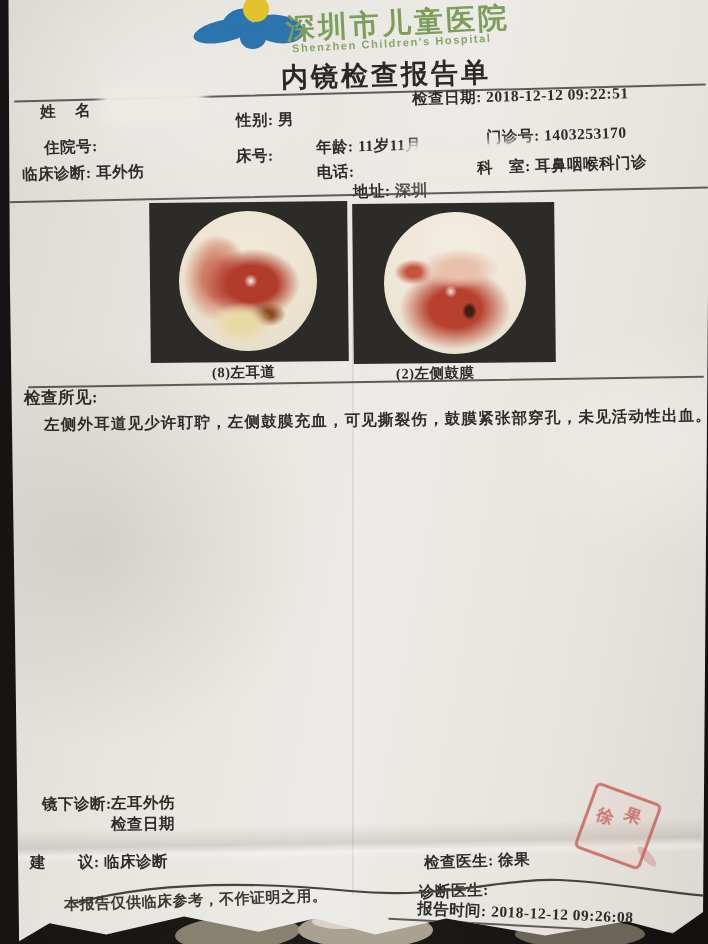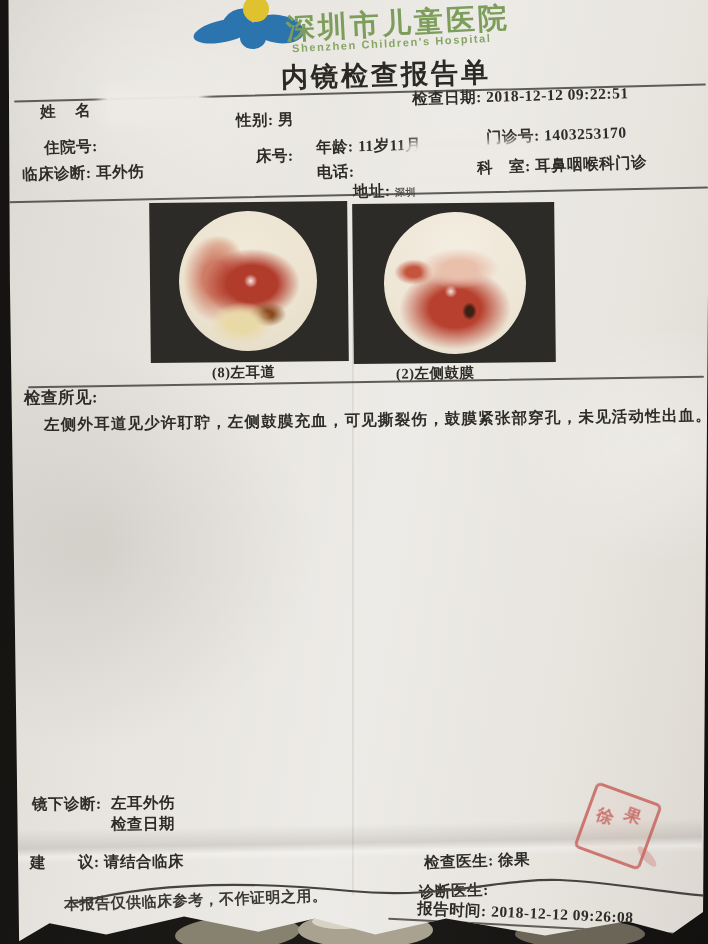--- a/index.html
+++ b/index.html
@@ -43,30 +43,30 @@
     transform:rotate(-3deg);font-family:"Liberation Sans","DejaVu Sans",sans-serif;position:absolute;white-space:nowrap;}
   .title{left:281px;top:57px;font-size:27px;font-weight:700;letter-spacing:3px;color:#2b2926;transform:rotate(-1.5deg);}
   .examdate{left:412px;top:86px;transform:rotate(-1.5deg);}
   .hl1{left:14px;top:92px;width:692px;transform:rotate(-1.4deg);}
   
   .f-name{left:40px;top:101px;transform:rotate(-2deg);letter-spacing:2px;}
   .blur-name{left:107px;top:90px;width:92px;height:30px;background:rgba(236,233,228,.97);border-radius:4px;
     box-shadow:0 0 10px 7px rgba(236,233,228,.95);}
   .f-gender{left:236px;top:110px;transform:rotate(-1deg);}
   .f-inpat{left:44px;top:137px;transform:rotate(-2deg);}
-  .f-bed{left:256px;top:146px;transform:rotate(-1deg);}
+  .f-bed{left:236px;top:146px;transform:rotate(-1deg);}
   .f-age{left:316px;top:136px;transform:rotate(-1.5deg);}
   .f-outpat{left:486px;top:125px;transform:rotate(-2deg);}
   .f-clin{left:22px;top:163px;transform:rotate(-1.5deg);}
   .f-phone{left:317px;top:162px;transform:rotate(-1.5deg);}
   .blur-phone{left:410px;top:148px;width:122px;height:28px;background:rgba(236,233,228,.97);border-radius:4px;
     box-shadow:0 0 10px 7px rgba(236,233,228,.95);}
   .f-dept{left:477px;top:155px;transform:rotate(-2deg);}
   .f-addr{left:353px;top:181px;transform:rotate(-1deg);}
-  .f-addr .val{font-size:10px;color:#55524b;}
+  .f-addr .val{font-size:16px;color:#55524b;}
   .hl2{left:0;top:194px;width:708px;transform:rotate(-1.2deg);}
   
   .imgbox{position:absolute;background:#2c2b27;transform:rotate(-.6deg);}
   .box1{left:150px;top:202px;width:198px;height:160px;}
   .box2{left:353px;top:203px;width:202px;height:160px;}
   .scope{position:absolute;border-radius:50%;}
   .scope1{left:29px;top:9px;width:138px;height:140px;
     background:
       radial-gradient(circle 9px at 52% 50%, rgba(255,255,255,.9), rgba(255,255,255,0) 75%),
       radial-gradient(ellipse 42px 28px at 45% 80%, #e9d9a6 32%, rgba(233,217,166,0) 75%),
@@ -83,21 +83,21 @@
       radial-gradient(ellipse 68px 50px at 50% 68%, #b8402e 38%, rgba(184,64,46,0) 82%),
       radial-gradient(ellipse 26px 17px at 21% 42%, #c4543c 30%, rgba(196,84,60,0) 75%),
       radial-gradient(circle at 52% 24%, #f3ede1 0%, #eee6d6 60%, #e7decb 100%);}
   .cap1{left:212px;top:363px;font-size:14.5px;transform:rotate(-.8deg);}
   .cap2{left:396px;top:364px;font-size:14.5px;transform:rotate(-.8deg);}
   .hl3{left:28px;top:381px;width:676px;transform:rotate(-.9deg);}
   
   .find-label{left:24px;top:387px;font-size:16.5px;font-weight:700;transform:rotate(-.8deg);}
   .find-text{left:44px;top:410px;font-size:15.5px;letter-spacing:1.2px;transform:rotate(-.8deg);}
   
-  .diag-label{left:32px;top:794px;transform:rotate(-.5deg);font-family:Liberation Serif, serif;}
+  .diag-label{left:42px;top:794px;transform:rotate(-.5deg);font-family:Liberation Serif, serif;}
   .diag1{left:111px;top:793px;transform:rotate(-.5deg);}
   .diag2{left:111px;top:814px;transform:rotate(-.5deg);}
   .sugg{left:30px;top:852px;transform:rotate(-.5deg);}
   .doctor{left:424px;top:851px;transform:rotate(-2deg);}
   .diagdoc{left:419px;top:881px;transform:rotate(-2deg);}
   .rtime{left:417px;top:903px;transform:rotate(2.5deg);}
   .hl5{left:388px;top:926px;width:318px;transform:rotate(3deg);}
   .disclaimer{left:64px;top:891px;font-size:15px;transform:rotate(-2deg);color:#3a3833;}
   
   .stamp{left:583px;top:791px;width:64px;height:64px;border:3px solid rgba(197,92,86,.8);border-radius:6px;
@@ -182,21 +182,21 @@
   <div class="hline hl3"></div>
 
   <div class="t find-label">检查所见:</div>
   <div class="t find-text">左侧外耳道见少许耵聍，左侧鼓膜充血，可见撕裂伤，鼓膜紧张部穿孔，未见活动性出血。</div>
 
   <div class="t diag-label">镜下诊断:</div>
   <div class="t diag1">左耳外伤</div>
   <div class="t diag2">检查日期</div>
   <div class="t sugg">
     <span>建　　议:</span>
-    <span class="val">请结合临床</span>
+    <span class="val">临床诊断</span>
   </div>
 
   <div class="abs stamp">
     <span class="ch c1">徐</span>
     <span class="ch c2">果</span>
   </div>
   <div class="abs stamp-smudge"></div>
 
   <div class="t doctor">
     <span>检查医生:</span>

